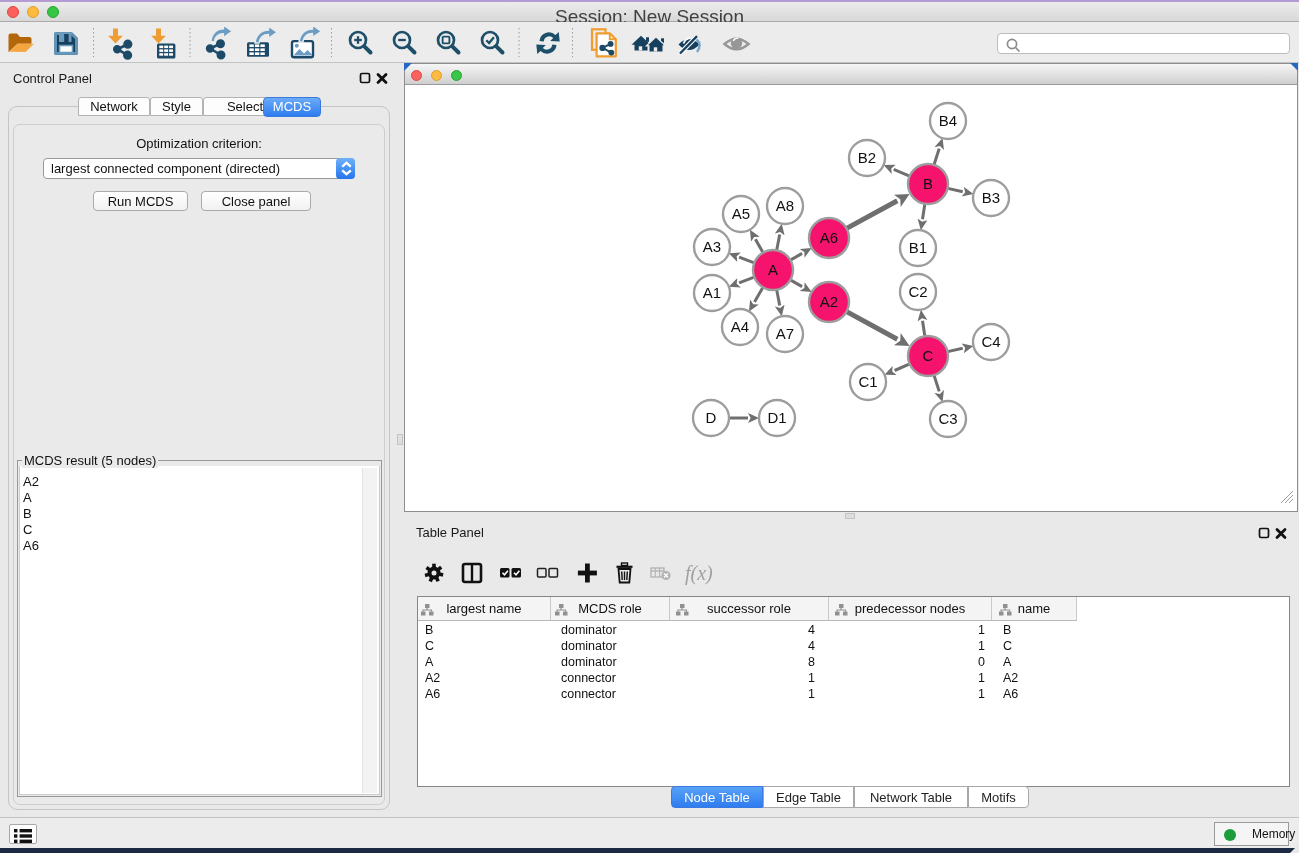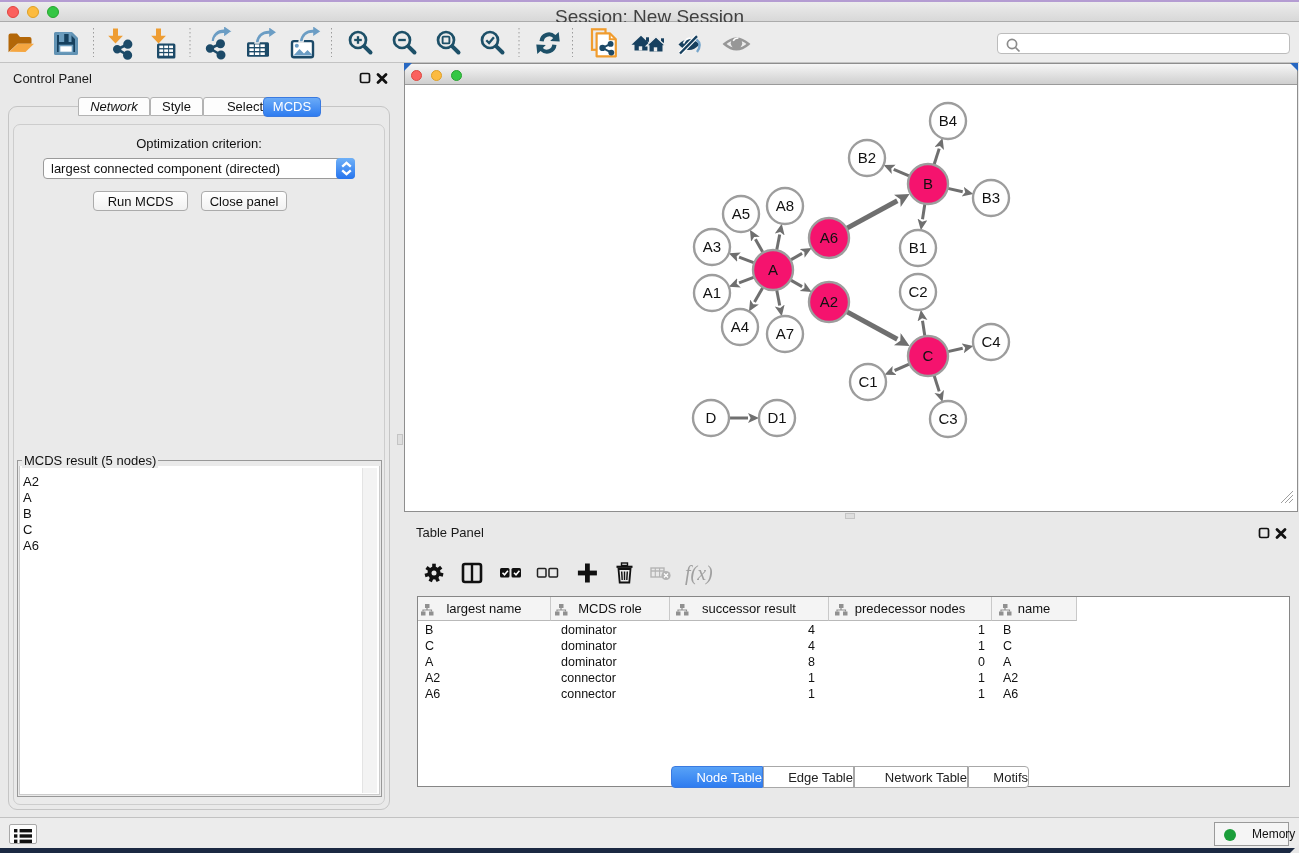--- a/index.html
+++ b/index.html
@@ -37,21 +37,21 @@
 #nettitle{left:0;top:0;width:892px;height:21px;background:linear-gradient(#f6f6f6,#cfcfcf);border-bottom:1px solid #9a9a9a}
 .stl{border-radius:50%;width:11px;height:11px;top:6px}
 #netname{left:0;top:5px;width:892px;text-align:center;font-size:13px;color:#222}
 
 #tpTitle{left:416px;top:525px;font-size:13px;color:#1a1a1a}
 #tbox{left:417px;top:596px;width:873px;height:191px;border:1px solid #868686;background:#fff}
 .th{height:24px;background:#f4f4f4;border-right:1px solid #c9c9c9;border-bottom:1px solid #b9b9b9;font-size:13px;color:#111;text-align:center;line-height:23px}
 .trow{font-size:12.5px;color:#111;height:16px;line-height:16px}
 .num{text-align:right}
 
-.btab{top:766px;height:22px;background:#fff;border:1px solid #a8a8a8;font-size:13px;color:#222;text-align:right;line-height:21px}
+.btab{top:786px;height:22px;background:#fff;border:1px solid #a8a8a8;font-size:13px;color:#222;text-align:center;line-height:21px}
 .btabsel{background:linear-gradient(#58a2f7,#2e7cf0);color:#fff;border-color:#3a7ae0}
 #memBtn{left:1214px;top:822px;width:75px;height:24px;background:#f5f5f5;border:1px solid #9a9a9a;font-size:12px;color:#111;line-height:22px}
 #listBtn{left:9px;top:824px;width:28px;height:20px;background:#fdfdfd;border:1px solid #a8a8a8;border-radius:2px}
 #darkstrip{left:0;top:848px;width:1299px;height:5px;background:#1b2942}
 svg{display:block}
 </style></head>
 <body>
 <div class="abs" id="main"></div>
 <div class="abs" id="purple"></div>
 <div class="abs" id="titlebar"></div>
@@ -192,28 +192,28 @@
  <path d="M724.5,22 Q736.5,11.5 748.5,22 Q736.5,32.5 724.5,22 z" fill="none" stroke="#979797" stroke-width="2.5"></path>
  <circle cx="736.5" cy="21.2" r="5.7" fill="#979797"></circle>
  <path d="M733.2,18.8 Q735,15.9 738.4,16" fill="none" stroke="#fff" stroke-width="1.5"></path>
 </svg>
 <div class="abs" id="statusbar"></div>
 <div class="abs" id="darkstrip"></div>
 
 <div class="abs" id="cpTitle">Control Panel</div>
 <div class="abs" id="cpbox"></div>
 <div class="abs" id="cpbox2"></div>
-<div class="abs tab" style="left:78px;width:72px;font-style:italic;">Network</div>
+<div class="abs tab" style="left:78px;width:72px;">Network</div>
 <div class="abs tab" style="left:150px;width:53px;">Style</div>
 <div class="abs tab" style="left:203px;width:84px;">Select</div>
 <div class="abs tab tabsel" style="left:263px;width:58px;">MCDS</div>
 <div class="abs" id="optlab">Optimization criterion:</div>
 <div class="abs" id="combo">largest connected component (directed)<div class="abs" id="spin"></div></div>
 <div class="abs btn" style="left:93px;width:95px;">Run MCDS</div>
-<div class="abs btn" style="left:201px;width:86px;">Close panel</div>
+<div class="abs btn" style="left:201px;width:110px;">Close panel</div>
 <div class="abs" id="fs"></div>
 <div class="abs" id="fslist">A2<br>A<br>B<br>C<br>A6</div>
 <div class="abs" id="fsscroll"></div>
 <div class="abs" id="fslab">MCDS result (5 nodes)</div>
 
 <div class="abs" id="netwin">
   <div class="abs" id="nettitle"></div>
   <div class="abs stl" style="left:6px;background:#fb615e;border:1px solid #db4a42"></div>
   <div class="abs stl" style="left:26px;background:#fcbb41;border:1px solid #dda02a"></div>
   <div class="abs stl" style="left:46px;background:#35c745;border:1px solid #2aa232"></div>
@@ -380,21 +380,21 @@
       <line x1="238.3" y1="10" x2="238.3" y2="19" stroke-width="1.1"></line>
       <line x1="242.6" y1="10" x2="242.6" y2="19" stroke-width="1.1"></line>
     </g>
  <circle cx="249" cy="17.5" r="4.6" fill="#b4b4b4"></circle>
     <path d="M247,15.5 l4,4 M251,15.5 l-4,4" stroke="#fff" stroke-width="1.3"></path>
  <text x="268" y="22" font-family="Liberation Serif,serif" font-style="italic" font-size="20" fill="#a0a0a0">f(x)</text>
 </svg>
 <div class="abs" id="tbox"></div>
 <div class="abs th" style="left:418px;top:597px;width:133px">largest name</div>
 <div class="abs th" style="left:551px;top:597px;width:119px">MCDS role</div>
-<div class="abs th" style="left:670px;top:597px;width:159px">successor result</div>
+<div class="abs th" style="left:670px;top:597px;width:159px">successor role</div>
 <div class="abs th" style="left:829px;top:597px;width:163px">predecessor nodes</div>
 <div class="abs th" style="left:992px;top:597px;width:85px">name</div>
 <svg class="abs" style="left:418px;top:597px" width="660" height="24">
  <g id="orgicons" fill="#909090">
       <g transform="translate(3,7)">
         <rect x="4" y="0" width="4.5" height="4"></rect>
         <rect x="0" y="7.5" width="4.5" height="4"></rect>
         <rect x="8" y="7.5" width="4.5" height="4"></rect>
         <path d="M6,4 v2 M2,7.5 v-1.5 h8.5 v1.5" stroke="#909090" fill="none" stroke-width="1.2"></path>
       </g>

